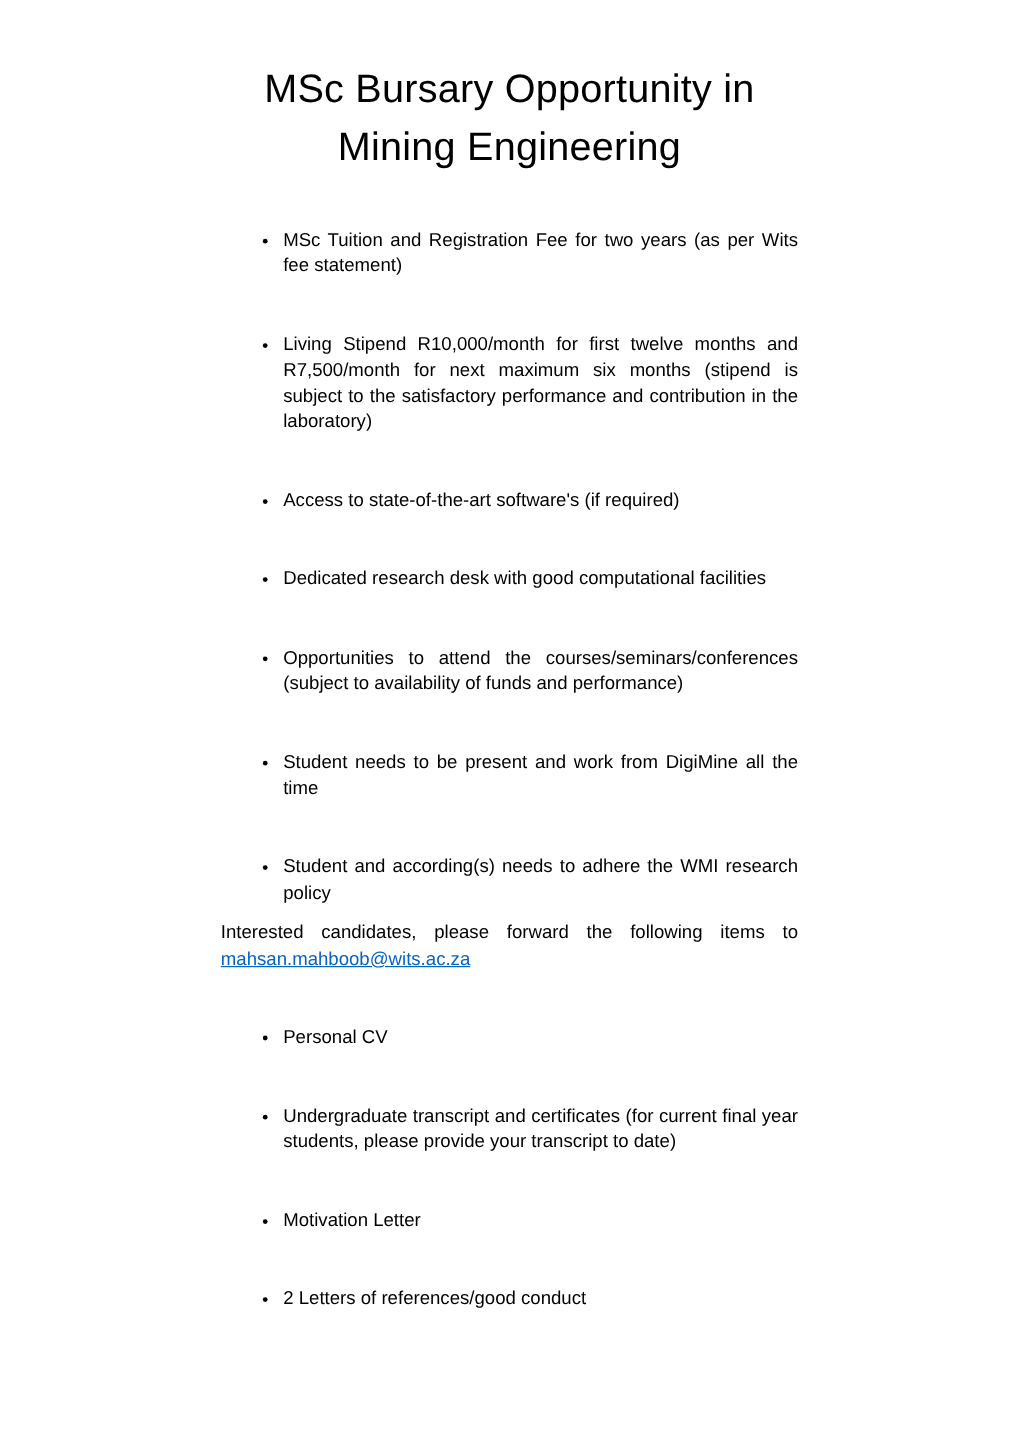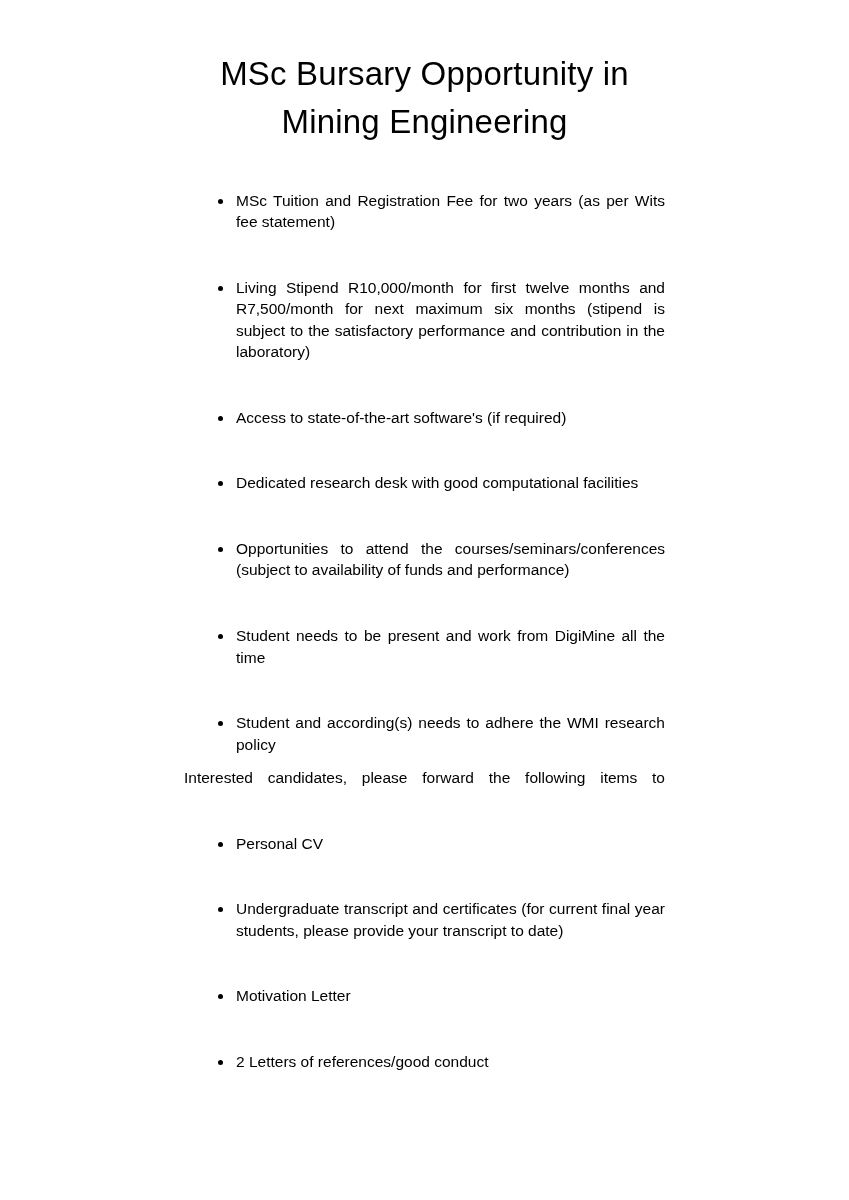--- a/index.html
+++ b/index.html
@@ -64,20 +64,23 @@
     <li>Living Stipend R10,000/month for first twelve months and R7,500/month for next maximum six months (stipend is subject to the satisfactory performance and contribution in the laboratory)</li>
     <li>Access to state-of-the-art software's (if required)</li>
     <li>Dedicated research desk with good computational facilities</li>
     <li>Opportunities to attend the courses/seminars/conferences (subject to availability of funds and performance)</li>
     <li>Student needs to be present and work from DigiMine all the time</li>
     <li>Student and according(s) needs to adhere the WMI research policy</li>
   </ul>
 
   <div class="para">
     <div class="stretch-line">Interested candidates, please forward the following items to</div>
+    <div class="email-line">
+      <a href="#" class="email-link">mahsan.mahboob@wits.ac.za</a>
+    </div>
   </div>
 
   <ul class="bullet-list">
     <li>Personal CV</li>
     <li>Undergraduate transcript and certificates (for current final year students, please provide your transcript to date)</li>
     <li>Motivation Letter</li>
     <li>2 Letters of references/good conduct</li>
   </ul>
 
 

